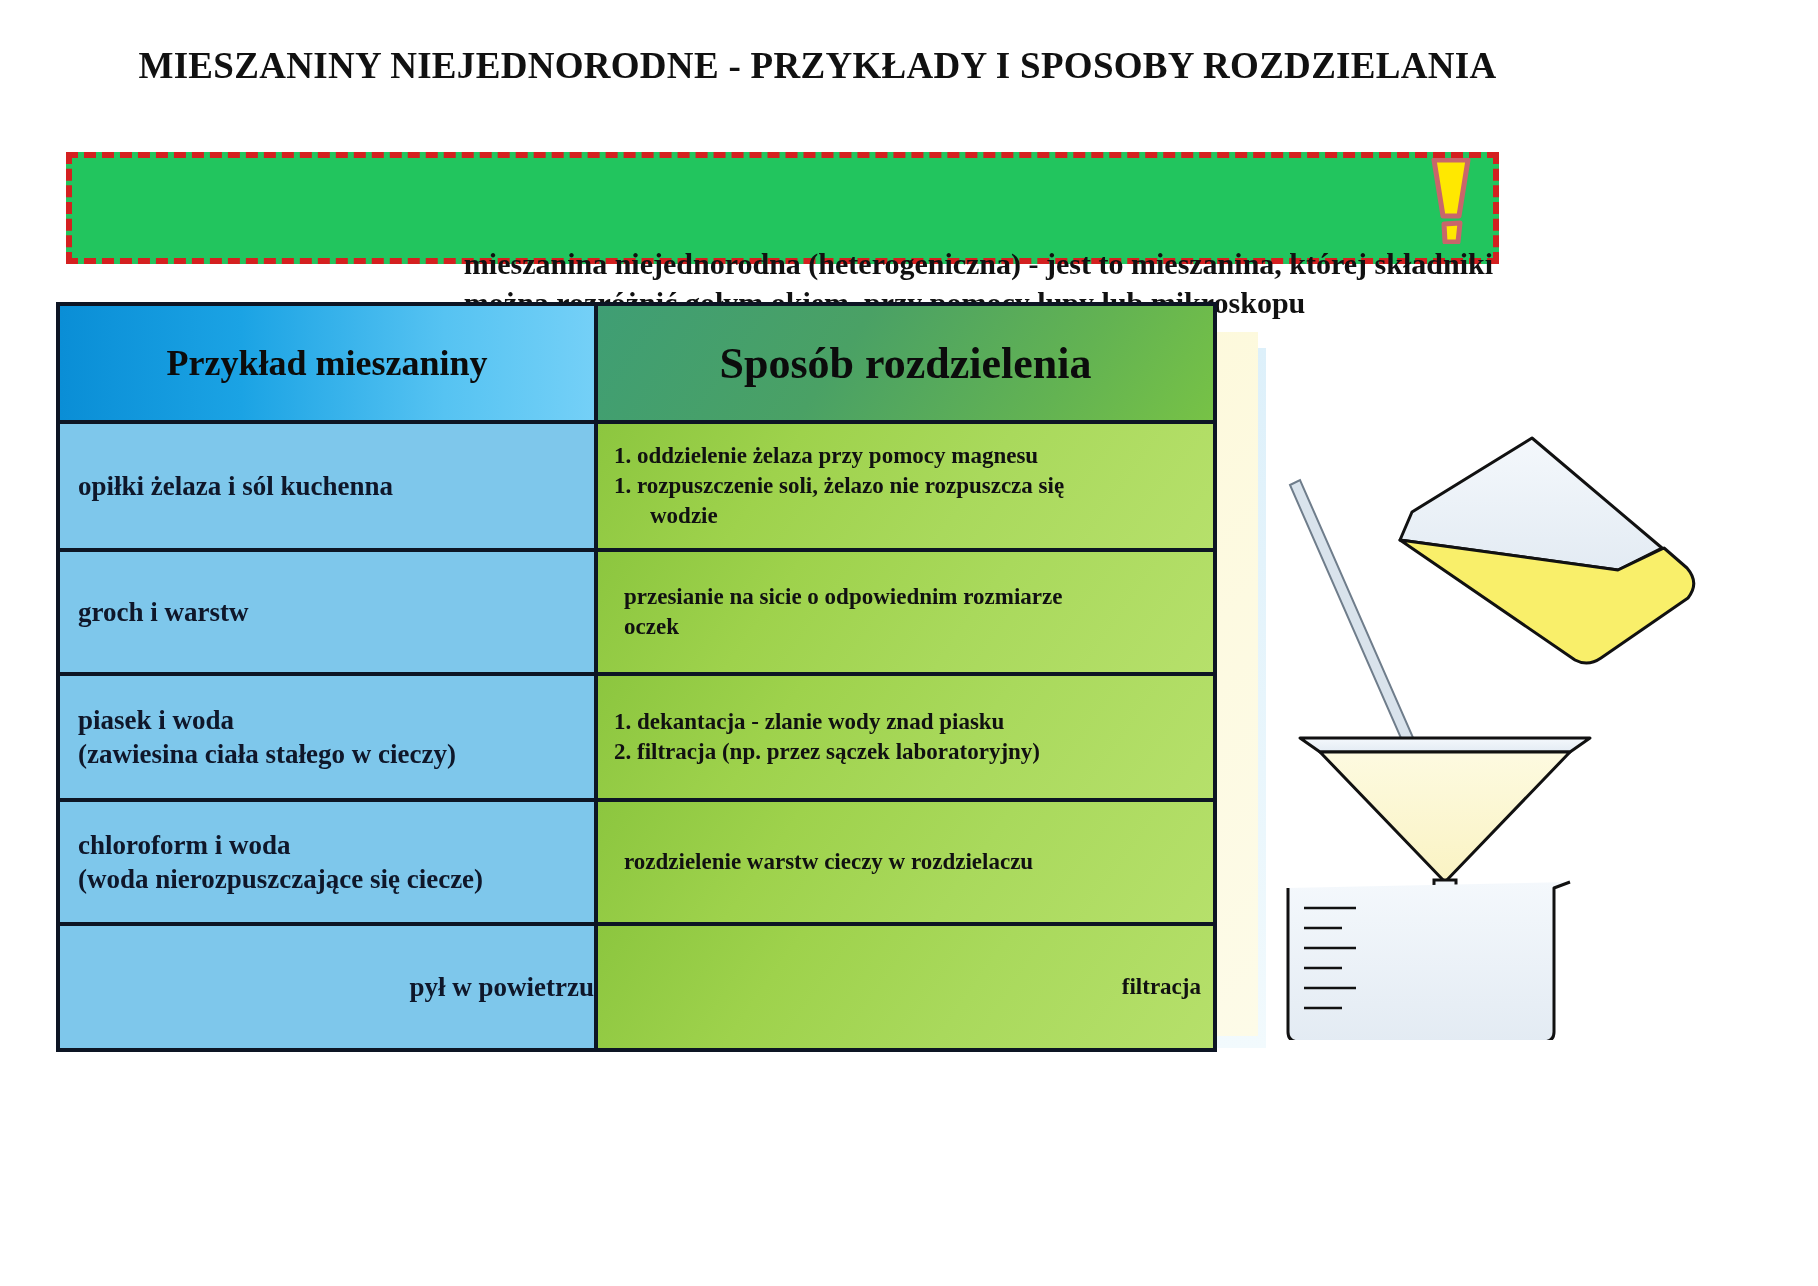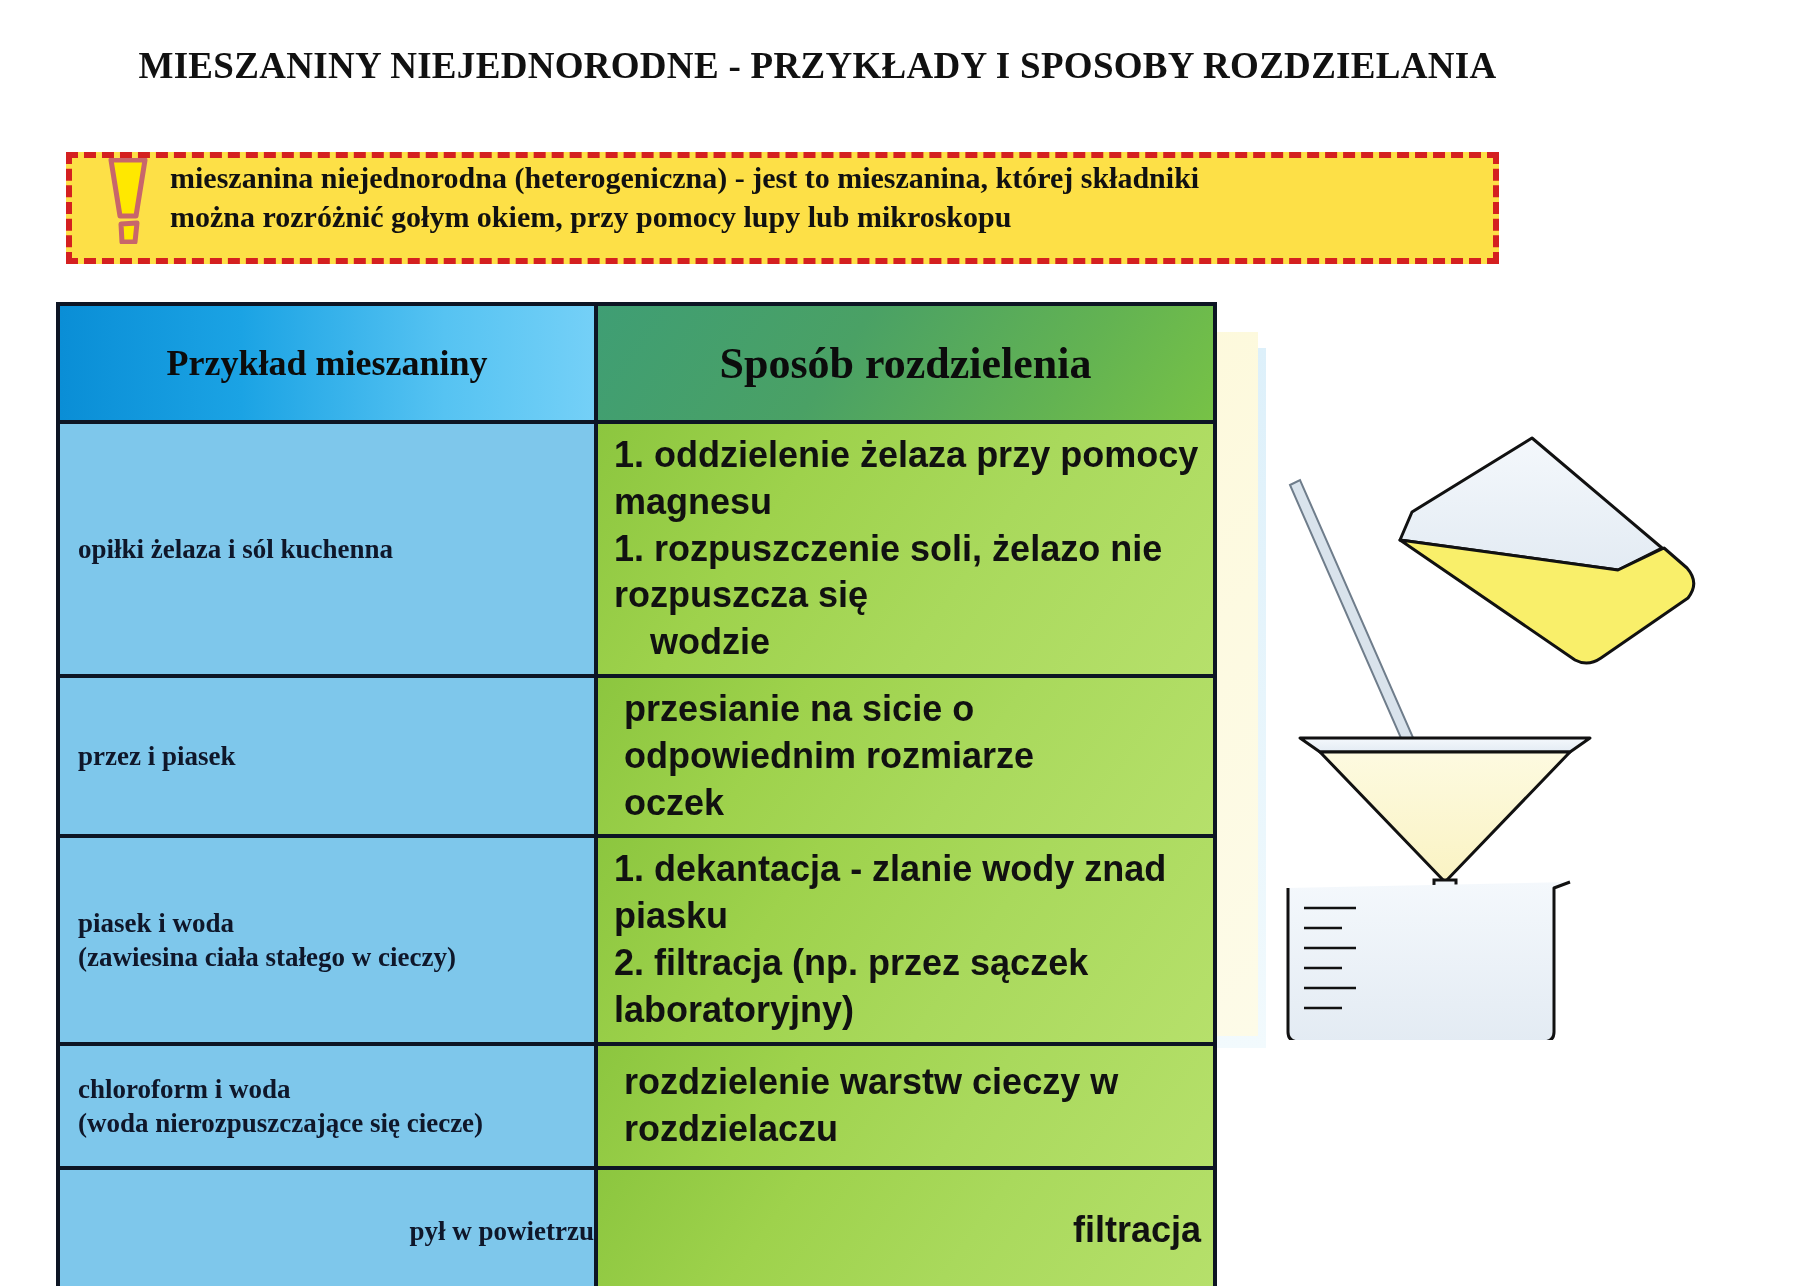--- a/index.html
+++ b/index.html
@@ -32,23 +32,24 @@
 
   
   .def-box {
     position: absolute;
     left: 66px;
     top: 152px;
     width: 1433px;
     height: 112px;
     border: 6px dashed #d42020;
     box-sizing: border-box;
-    background: #fde047;
+    background: #22c55e;
     display: flex;
-    align-items: flex-start;
+    align-items: flex-end;
+    flex-direction: column;
   }
   .excl-icon {
     width: 52px;
     min-width: 52px;
     height: 86px;
     margin-left: 30px;
     margin-right: 16px;
     position: relative;
   }
   .def-text {
@@ -119,23 +120,23 @@
     padding: 8px 0 8px 18px;
     font-family: "Liberation Serif", serif;
     font-weight: bold;
     font-size: 27px;
     line-height: 1.26;
     color: #0f172a;
   }
   td.cell-green {
     background: linear-gradient(125deg, #8cc63f 0%, #9ed24c 30%, #a9d95c 60%, #b6e06b 100%);
     padding: 8px 12px 8px 16px;
-    font-family: Liberation Sans, sans-serif;
-    font-weight: bold;
-    font-size: 36px;
+    font-family: Liberation Serif, serif;
+    font-weight: bold;
+    font-size: 23px;
     line-height: 1.30;
     color: #111111;
   }
   td.cell-green.narrow { padding-left: 26px; }
 
   .row-h1 { height: 128px; }
   .row-h2 { height: 124px; }
   .row-h3 { height: 126px; }
   .row-h4 { height: 124px; }
   .row-h5 { height: 126px; text-align: right; }
@@ -195,21 +196,21 @@
       </td>
       <td class="cell-green">
         <span class="ln">1. oddzielenie żelaza przy pomocy magnesu</span>
         <span class="ln">1. rozpuszczenie soli, żelazo nie rozpuszcza się</span>
         <span class="indent-ln">wodzie</span>
       </td>
     </tr>
 
     <tr class="row-h2">
       <td class="cell-blue">
-        <span class="ln"> przez i piasek</span>
+        <span class="ln"> groch i warstw</span>
       </td>
       <td class="cell-green narrow">
         <span class="ln">przesianie na sicie o odpowiednim rozmiarze</span>
         <span class="ln">oczek</span>
       </td>
     </tr>
 
     <tr class="row-h3">
       <td class="cell-blue">
         <span class="ln">piasek i woda</span>

